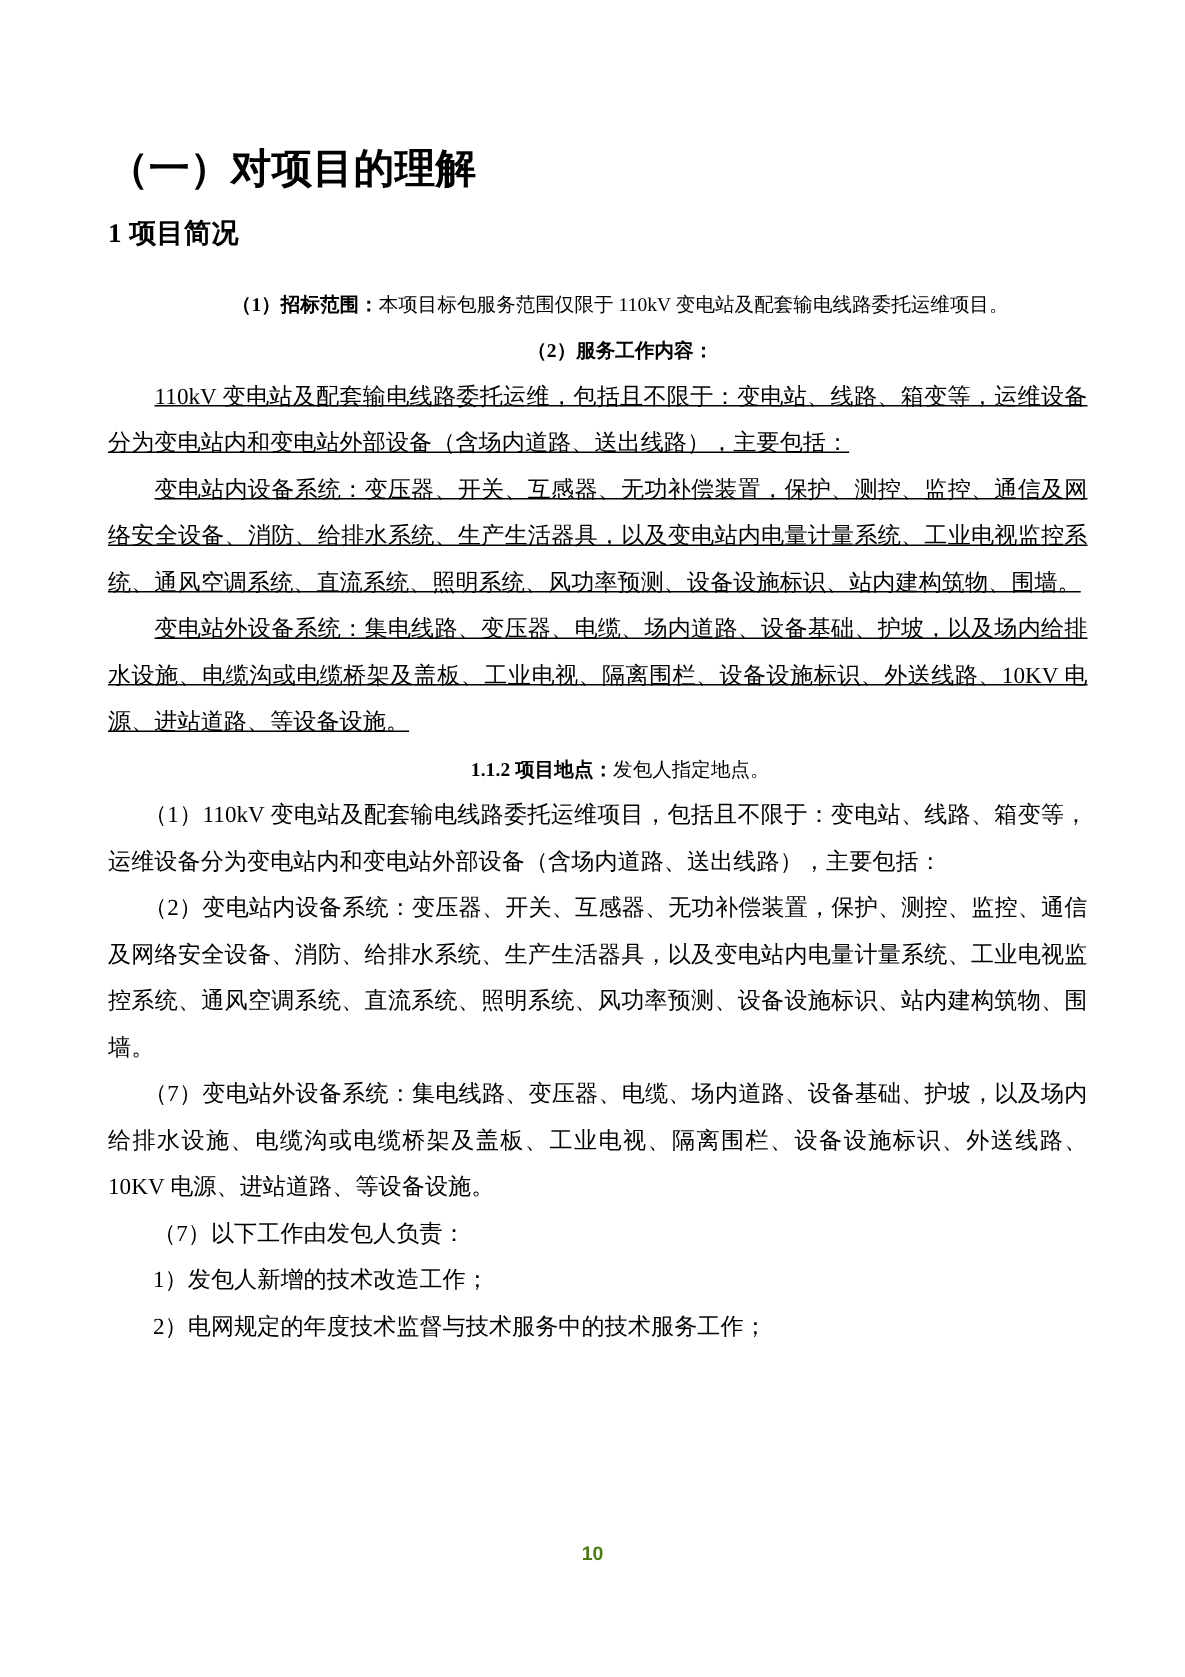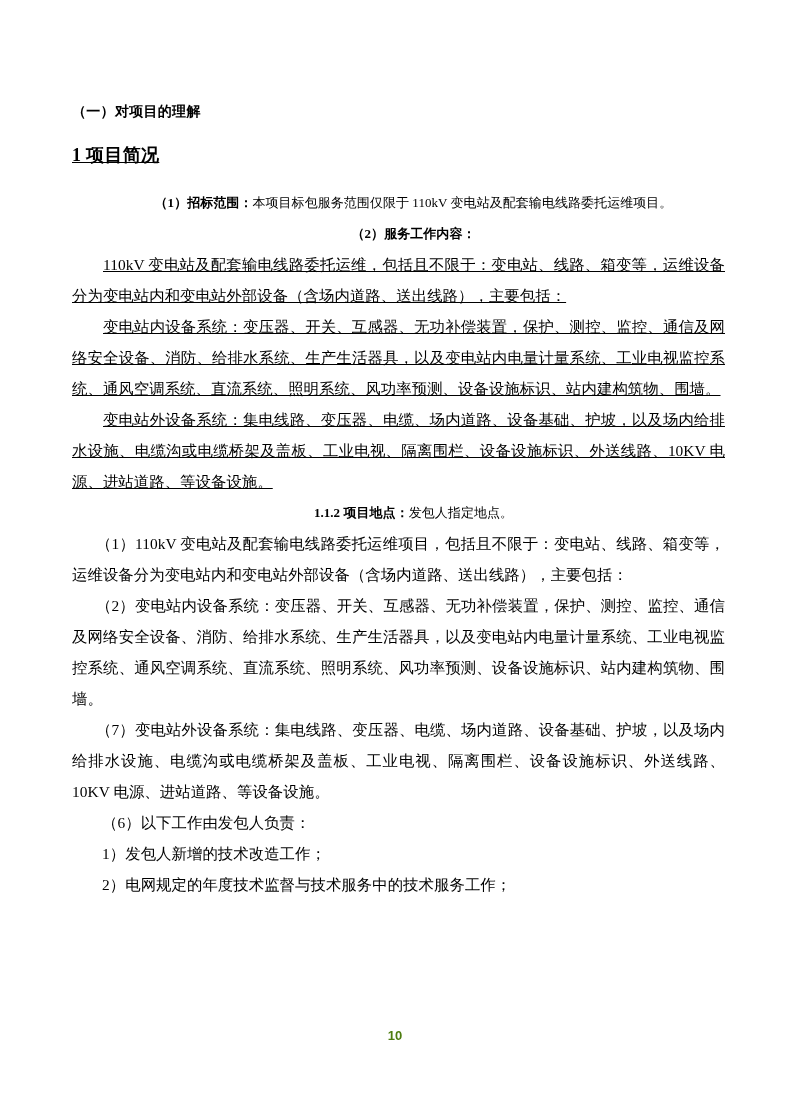--- a/index.html
+++ b/index.html
@@ -18,35 +18,34 @@
   }
   .content {
     position: absolute;
     left: 72px;
     top: 0;
     width: 653px;
   }
 
   
   .h1 {
-    font-size: 14px;
+    font-size: 27px;
     font-weight: bold;
     line-height: 30px;
     margin: 0;
     padding: 0;
     letter-spacing: 0.3px;
   }
   .h2 {
     font-size: 18px;
     font-weight: bold;
     line-height: 28px;
     margin: 0;
     padding: 0;
     letter-spacing: 0.3px;
-    text-decoration: underline;
   }
   .h3 {
     font-size: 15.5px;
     font-weight: bold;
     line-height: 26px;
     margin: 0;
     padding: 0;
     letter-spacing: 0.2px;
   }
   .h4 {
@@ -160,21 +159,21 @@
       <b>1.1.2  项目地点：</b><span>发包人指定地点。</span>
     </p>
 
 
     <p class="para-num">（1）110kV 变电站及配套输电线路委托运维项目，包括且不限于：变电站、线路、箱变等，运维设备分为变电站内和变电站外部设备（含场内道路、送出线路），主要包括：</p>
 
     <p class="para-num">（2）变电站内设备系统：变压器、开关、互感器、无功补偿装置，保护、测控、监控、通信及网络安全设备、消防、给排水系统、生产生活器具，以及变电站内电量计量系统、工业电视监控系统、通风空调系统、直流系统、照明系统、风功率预测、设备设施标识、站内建构筑物、围墙。</p>
 
     <p class="para-num">（7）变电站外设备系统：集电线路、变压器、电缆、场内道路、设备基础、护坡，以及场内给排水设施、电缆沟或电缆桥架及盖板、工业电视、隔离围栏、设备设施标识、外送线路、10KV 电源、进站道路、等设备设施。</p>
 
-    <p class="para-item">（6）以下工作由发包人负责：</p>
+    <p class="para-item">（7）以下工作由发包人负责：</p>
 
     <p class="para-item">1）发包人新增的技术改造工作；</p>
 
     <p class="para-item">2）电网规定的年度技术监督与技术服务中的技术服务工作；</p>
 
   </div>
 
   <div class="page-number">10</div>
 </div>
 

